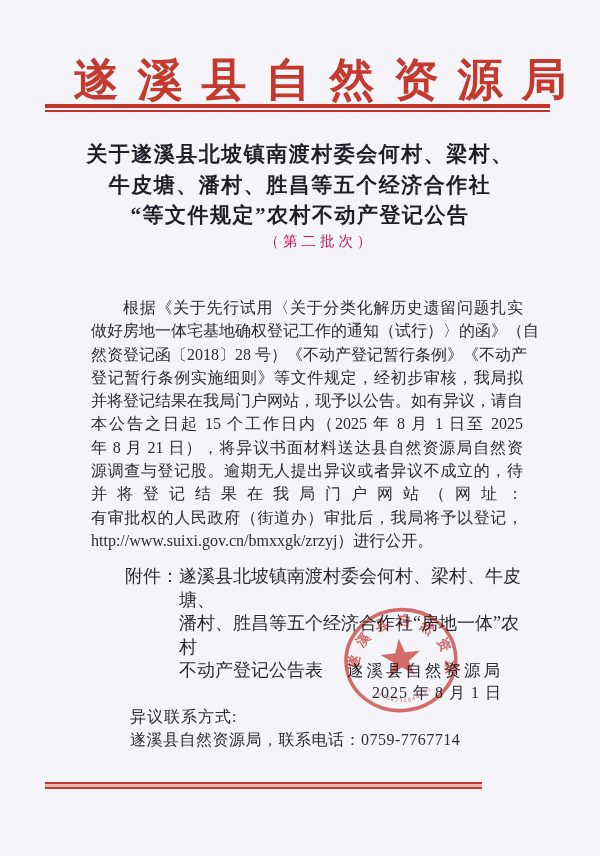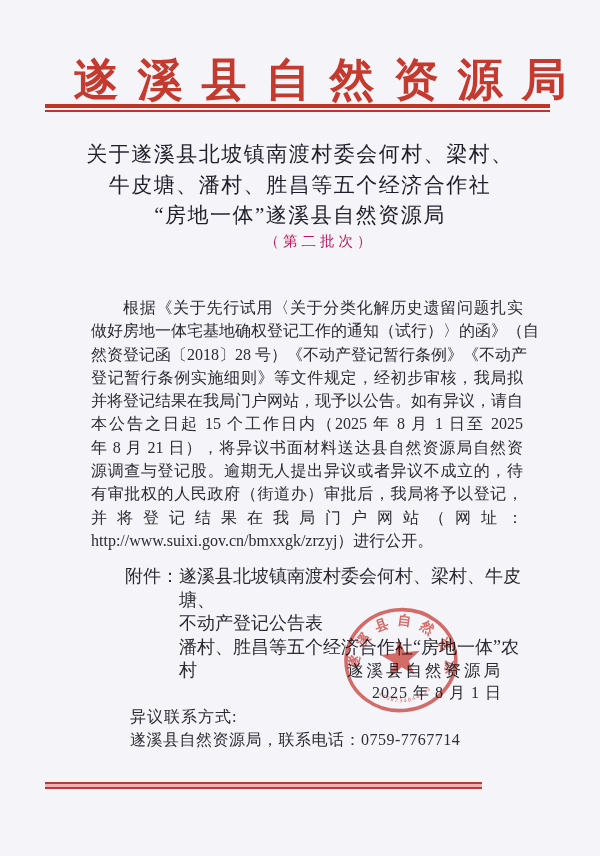--- a/index.html
+++ b/index.html
@@ -22,21 +22,21 @@
     padding-left:19px;box-sizing:border-box;
     white-space:nowrap;
   }
   .head-rule{position:absolute;top:104px;left:45px;width:505px;}
   .head-rule .thick{height:4px;background:#c13528;}
   .head-rule .gap{height:2px;}
   .head-rule .thin{height:1.5px;background:#c13528;}
   
   .doc-title{
     position:absolute;top:139px;left:40px;width:520px;
-    text-align:center;font-weight:normal;
+    text-align:center;font-weight:bold;
     font-size:21px;line-height:30.5px;letter-spacing:1.5px;
     color:#1f1f29;
   }
   .batch{
     position:absolute;top:232px;left:0;width:100%;
     text-align:center;font-size:14.5px;letter-spacing:4px;color:#be185d;
   }
   
   .body-text{
     position:absolute;top:296px;left:91px;width:432px;
@@ -86,44 +86,44 @@
   <div class="org-head">遂溪县自然资源局</div>
   <div class="head-rule">
     <div class="thick"></div>
     <div class="gap"></div>
     <div class="thin"></div>
   </div>
 
   <div class="doc-title">
     <div>关于遂溪县北坡镇南渡村委会何村、梁村、</div>
     <div>牛皮塘、潘村、胜昌等五个经济合作社</div>
-    <div>“房地一体”遂溪县自然资源局</div>
+    <div>“等文件规定”农村不动产登记公告</div>
   </div>
   <div class="batch">（第二批次）</div>
 
   <div class="body-text">
     <div class="bline first">根据《关于先行试用〈关于分类化解历史遗留问题扎实</div>
     <div class="bline">做好房地一体宅基地确权登记工作的通知（试行）〉的函》（自</div>
     <div class="bline">然资登记函〔2018〕28 号）《不动产登记暂行条例》《不动产</div>
     <div class="bline">登记暂行条例实施细则》等文件规定，经初步审核，我局拟</div>
     <div class="bline">并将登记结果在我局门户网站，现予以公告。如有异议，请自</div>
     <div class="bline">本公告之日起 15 个工作日内（2025 年 8 月 1 日至 2025</div>
     <div class="bline">年 8 月 21 日），将异议书面材料送达县自然资源局自然资</div>
     <div class="bline">源调查与登记股。逾期无人提出异议或者异议不成立的，待</div>
+    <div class="bline">并将登记结果在我局门户网站（网址：</div>
     <div class="bline">有审批权的人民政府（街道办）审批后，我局将予以登记，</div>
-    <div class="bline">并将登记结果在我局门户网站（网址：</div>
     <div class="bline last">http://www.suixi.gov.cn/bmxxgk/zrzyj）进行公开。</div>
   </div>
 
   <div class="attachment">
     <div class="label">附件：</div>
     <div class="att-lines">
       <div>遂溪县北坡镇南渡村委会何村、梁村、牛皮塘、</div>
+      <div>潘村、胜昌等五个经济合作社“房地一体”农村</div>
       <div>不动产登记公告表</div>
-      <div>潘村、胜昌等五个经济合作社“房地一体”农村</div>
     </div>
   </div>
 
   <div class="sig-org">遂溪县自然资源局</div>
   <div class="sig-date">2025 年 8 月 1 日</div>
 
   <div class="contact-head">异议联系方式:</div>
   <div class="contact-line">遂溪县自然资源局，联系电话：0759-7767714</div>
 
   <div class="foot-rule"></div>

